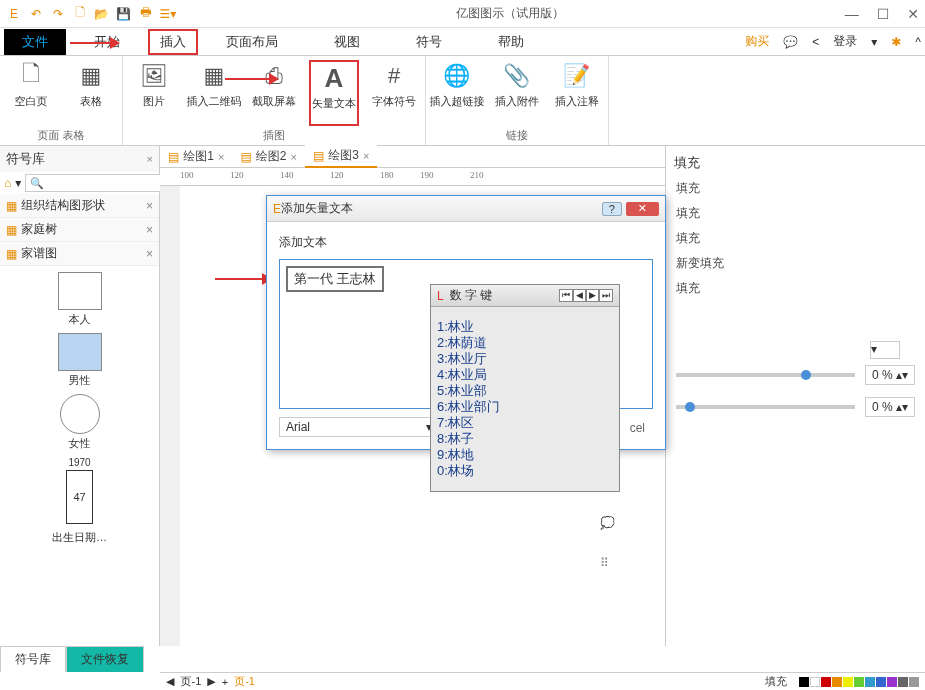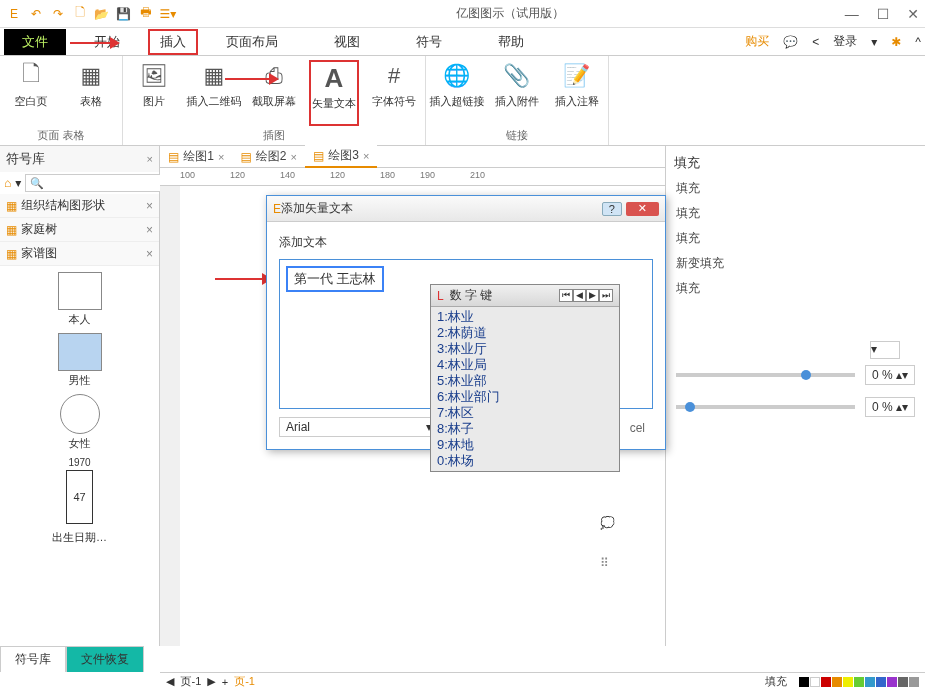--- a/index.html
+++ b/index.html
@@ -8,21 +8,21 @@
 
 .titlebar { height: 28px; display: flex; align-items: center; padding: 0 6px; border-bottom: 1px solid #ddd; }
 .titlebar .ql { display: flex; gap: 6px; align-items: center; }
 .titlebar .title { flex: 1; text-align: center; color: #555; }
 .titlebar .winbtns { display: flex; gap: 18px; font-size: 14px; color: #666; }
 .ql-ic { width: 16px; height: 16px; display: inline-flex; align-items: center; justify-content: center; color: #e78b00; font-size: 12px; }
 
 
 .menubar { height: 28px; display: flex; align-items: center; padding: 0 4px; border-bottom: 1px solid #ccc; }
 .menu-item { padding: 4px 28px; font-size: 13px; color: #333; }
-.menu-file { background: #000; color: #bef264; padding: 4px 18px; }
+.menu-file { background: #000; color: #0ea5e9; padding: 4px 18px; }
 .menu-hl { border: 2px solid #d33; padding: 2px 10px; }
 .menu-right { margin-left: auto; display: flex; align-items: center; gap: 14px; }
 .menu-right span { font-size: 12px; }
 .orange { color: #e78b00; }
 
 
 .ribbon { height: 90px; display: flex; border-bottom: 1px solid #ccc; }
 .rgroup { display: flex; flex-direction: column; align-items: center; border-right: 1px solid #ddd; padding: 4px 6px 0; }
 .rgroup .row { display: flex; gap: 10px; flex: 1; }
 .rgroup .lbl { font-size: 11px; color: #666; padding: 2px 0; }
@@ -44,21 +44,21 @@
 .shape .sb { width: 44px; height: 38px; border: 1px solid #888; background: #fff; }
 .shape .sb.blue { background: #b8d4f0; }
 .shape .sb.circ { border-radius: 50%; width: 40px; height: 40px; }
 
 
 .canvas-area { flex: 1; position: relative; background: #f0f0f0; }
 .tabs { height: 22px; display: flex; align-items: center; background: #fff; border-bottom: 1px solid #ccc; }
 .tab { padding: 2px 8px; display: flex; align-items: center; gap: 4px; font-size: 12px; color: #444; }
 .tab.active { background: #fff; border-bottom: 2px solid #e78b00; }
 .ruler-h { height: 18px; background: #fff; border-bottom: 1px solid #ccc; font-size: 9px; color: #777; position: relative; }
-.ruler-h span { position: absolute; top: 2px; }
+.ruler-h span { position: absolute; top: 2px; font-family: Liberation Serif, serif; }
 .canvas { position: absolute; top: 40px; left: 20px; right: 0; bottom: 0; background: #fff; }
 
 
 .rightpanel { width: 260px; border-left: 1px solid #ccc; padding: 4px; }
 .rp-hd { font-size: 13px; padding: 4px; }
 .rp-item { padding: 4px 6px; font-size: 12px; color: #444; }
 .slider-row { display: flex; align-items: center; gap: 10px; padding: 6px; }
 .slider { flex: 1; height: 4px; background: #ccc; position: relative; }
 .slider .knob { position: absolute; width: 10px; height: 10px; background: #4a90d9; border-radius: 50%; top: -3px; left: 70%; }
 .pct { border: 1px solid #ccc; padding: 2px 6px; width: 50px; display: flex; justify-content: space-between; }
@@ -70,29 +70,29 @@
 
 .dialog { position: absolute; top: 195px; left: 266px; width: 400px; background: #fff; border: 1px solid #4a90d9; box-shadow: 2px 2px 8px rgba(0,0,0,.3); z-index: 20; }
 .dlg-tb { height: 26px; background: linear-gradient(#fafafa,#e8e8e8); display: flex; align-items: center; padding: 0 6px; border-bottom: 1px solid #ccc; }
 .dlg-tb .ttl { flex: 1; font-size: 12px; }
 .dlg-tb .btns { display: flex; gap: 4px; }
 .dlg-tb .help { background: #d0e4f5; border: 1px solid #8ab; padding: 0 6px; border-radius: 2px; font-size: 11px; }
 .dlg-tb .close { background: #d9534f; color: #fff; padding: 0 12px; border-radius: 2px; font-size: 11px; }
 .dlg-body { padding: 12px; }
 .dlg-body .lbl { font-size: 12px; margin-bottom: 8px; }
 .txtbox { border: 1px solid #4a90d9; height: 150px; padding: 6px; position: relative; }
-.txtbox .entered { border: 2px solid #3b82f6; display: inline-block; padding: 2px 6px; font-size: 13px; }
+.txtbox .entered { border: 2px solid #737373; display: inline-block; padding: 2px 6px; font-size: 13px; }
 .font-sel { margin-top: 8px; border: 1px solid #ccc; padding: 2px 6px; width: 160px; display: flex; justify-content: space-between; font-size: 12px; }
 
 
 .ime { position: absolute; top: 284px; left: 430px; width: 190px; background: #eaeaea; border: 1px solid #888; z-index: 30; font-size: 12px; }
 .ime-tb { background: linear-gradient(#f0f0f0,#d8d8d8); padding: 2px 6px; display: flex; align-items: center; gap: 6px; border-bottom: 1px solid #aaa; }
 .ime-tb .nav { margin-left: auto; display: flex; gap: 0; }
 .ime-tb .nav span { border: 1px solid #888; padding: 0 2px; font-size: 9px; background: #fff; }
-.ime-list { padding: 2px 6px; }
+.ime-list { padding: 12px 6px; }
 .ime-list div { color: #1a3e8c; padding: 0; font-size: 13px; line-height: 16px; }
 
 
 .bottom-tabs { position: absolute; bottom: 18px; left: 0; display: flex; }
 .bottom-tabs .bt { padding: 4px 14px; border: 1px solid #ccc; border-bottom: none; background: #14b8a6; font-size: 12px; }
 .bottom-tabs .bt.active { background: #fff; }
 .statusbar { position: absolute; bottom: 0; left: 0; right: 0; height: 18px; border-top: 1px solid #ccc; display: flex; align-items: center; padding: 0 6px; font-size: 11px; gap: 8px; }
 .statusbar .pg { display: flex; align-items: center; gap: 6px; }
 .swatches { display: flex; gap: 1px; margin-left: 4px; }
 .sw { width: 10px; height: 10px; }

